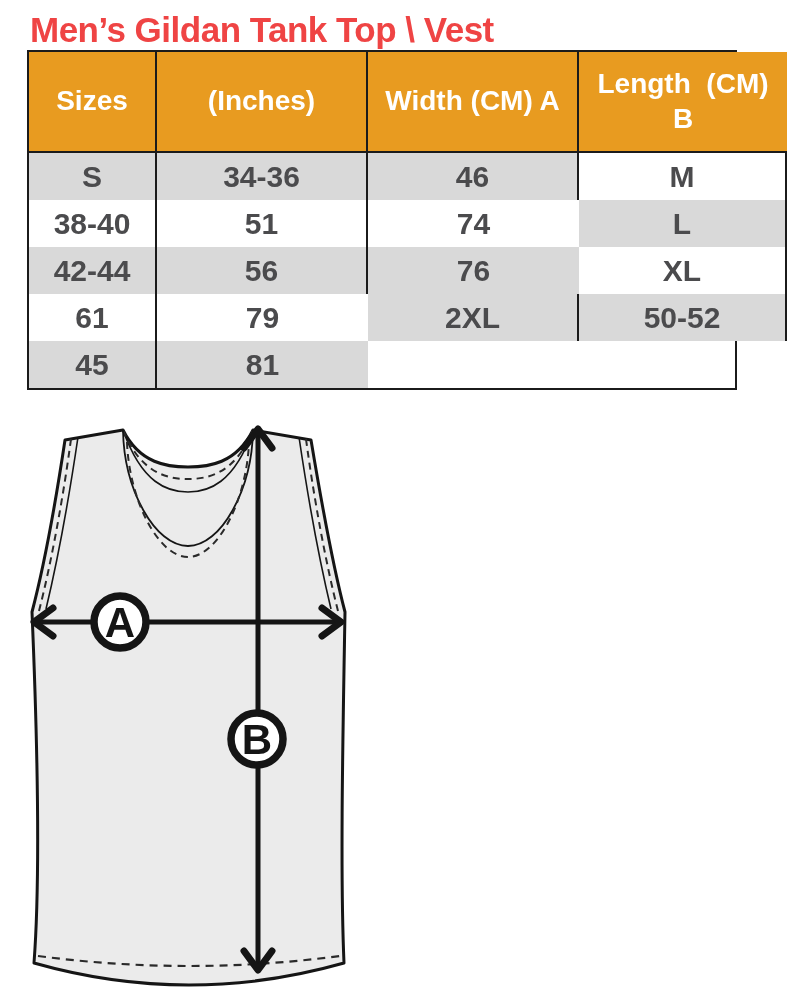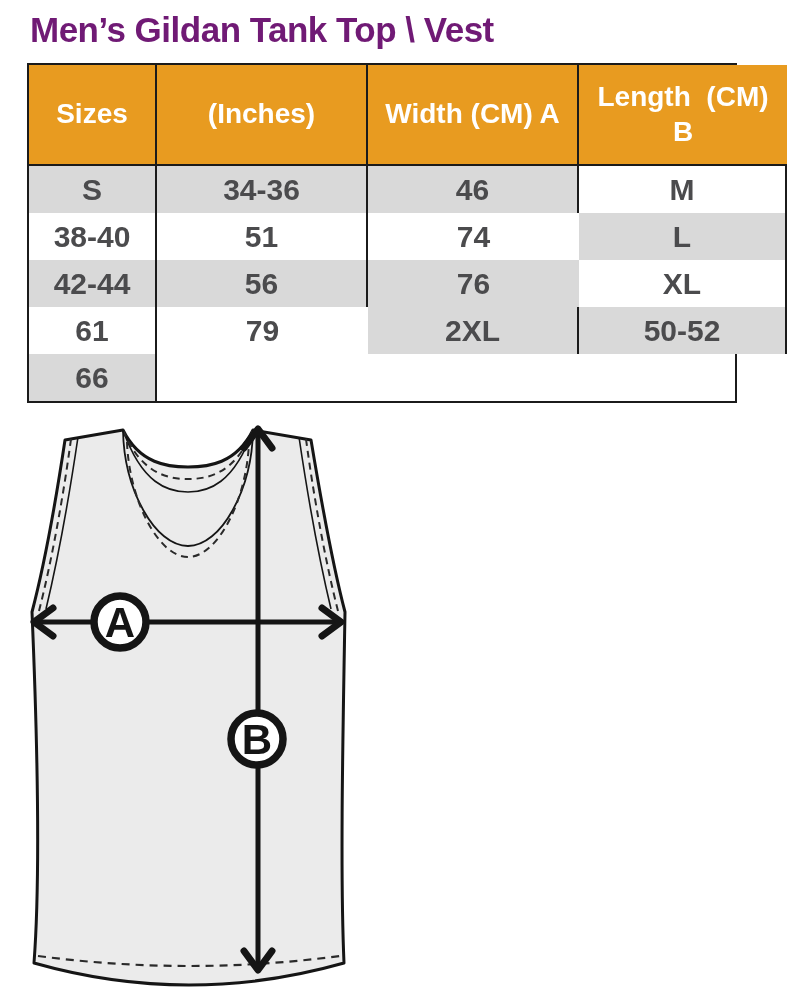--- a/index.html
+++ b/index.html
@@ -10,25 +10,25 @@
     --garment:#EBEBEB;
     --ink:#151515;
   }
   html,body{margin:0;padding:0;}
   body{
     width:812px;height:1000px;position:relative;background:#ffffff;
     font-family:"Liberation Sans",sans-serif;overflow:hidden;
   }
   .title{
     position:absolute;left:30px;top:8px;
-    font-size:35px;font-weight:bold;color:#701a75;
+    font-size:35px;font-weight:bold;color:#ef4444;
     letter-spacing:-0.5px;line-height:44px;white-space:pre;
   }
   .chart{
-    position:absolute;left:27px;top:63px;width:710px;
+    position:absolute;left:27px;top:50px;width:710px;
     box-sizing:border-box;border:2px solid var(--line);
     display:grid;grid-template-columns:128px 211px 211px 208px;
   }
   .hcell{
     height:99px;background:var(--accent);color:#ffffff;
     font-weight:bold;font-size:28px;line-height:1.24;
     display:flex;flex-direction:column;justify-content:center;align-items:center;
     text-align:center;border-bottom:2px solid var(--line);
   }
   .hcell span{white-space:pre-wrap;}
@@ -76,21 +76,22 @@
   <div class="cell alt bdr">42-44</div>
   <div class="cell alt bdr">56</div>
   <div class="cell alt">76</div>
 
   <div class="cell bdr">XL</div>
   <div class="cell bdr">61</div>
   <div class="cell">79</div>
 
   <div class="cell alt bdr">2XL</div>
   <div class="cell alt bdr">50-52</div>
-  <div class="cell alt bdr">66</div>
+  <div class="cell alt bdr">45</div>
+  <div class="cell alt">81</div>
 </div>
 
 <svg class="diagram" viewBox="0 0 400 600">
 
   <path d="M65,40
            C56,100 43,170 32,212
            C37,330 41,470 34,563
            Q189,607 344,563
            C340,470 343,330 345,212
            C334,170 321,100 311,40

